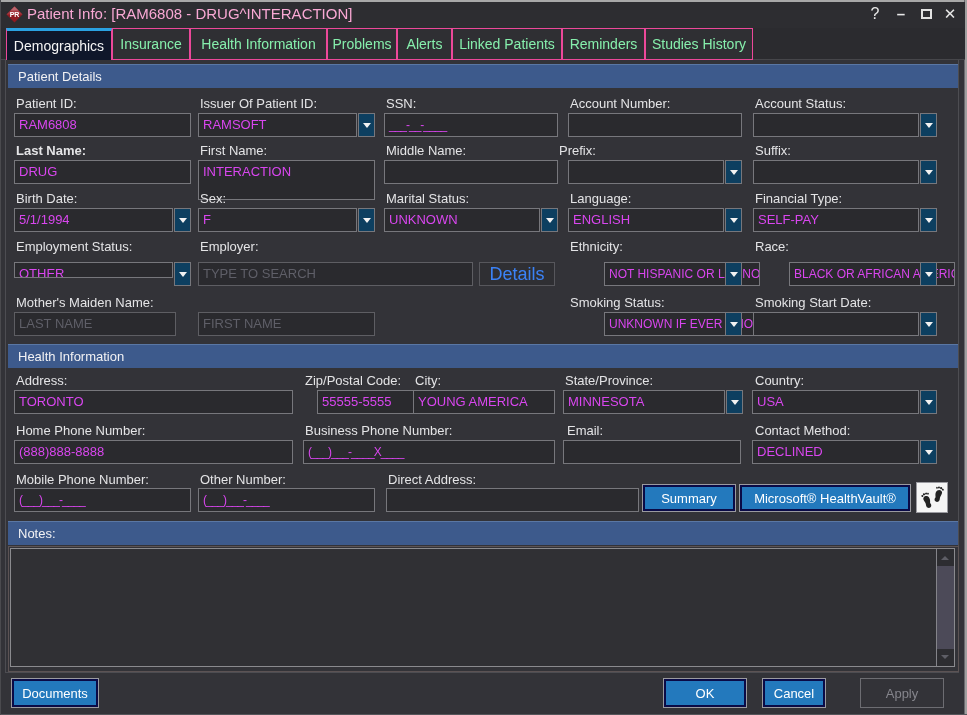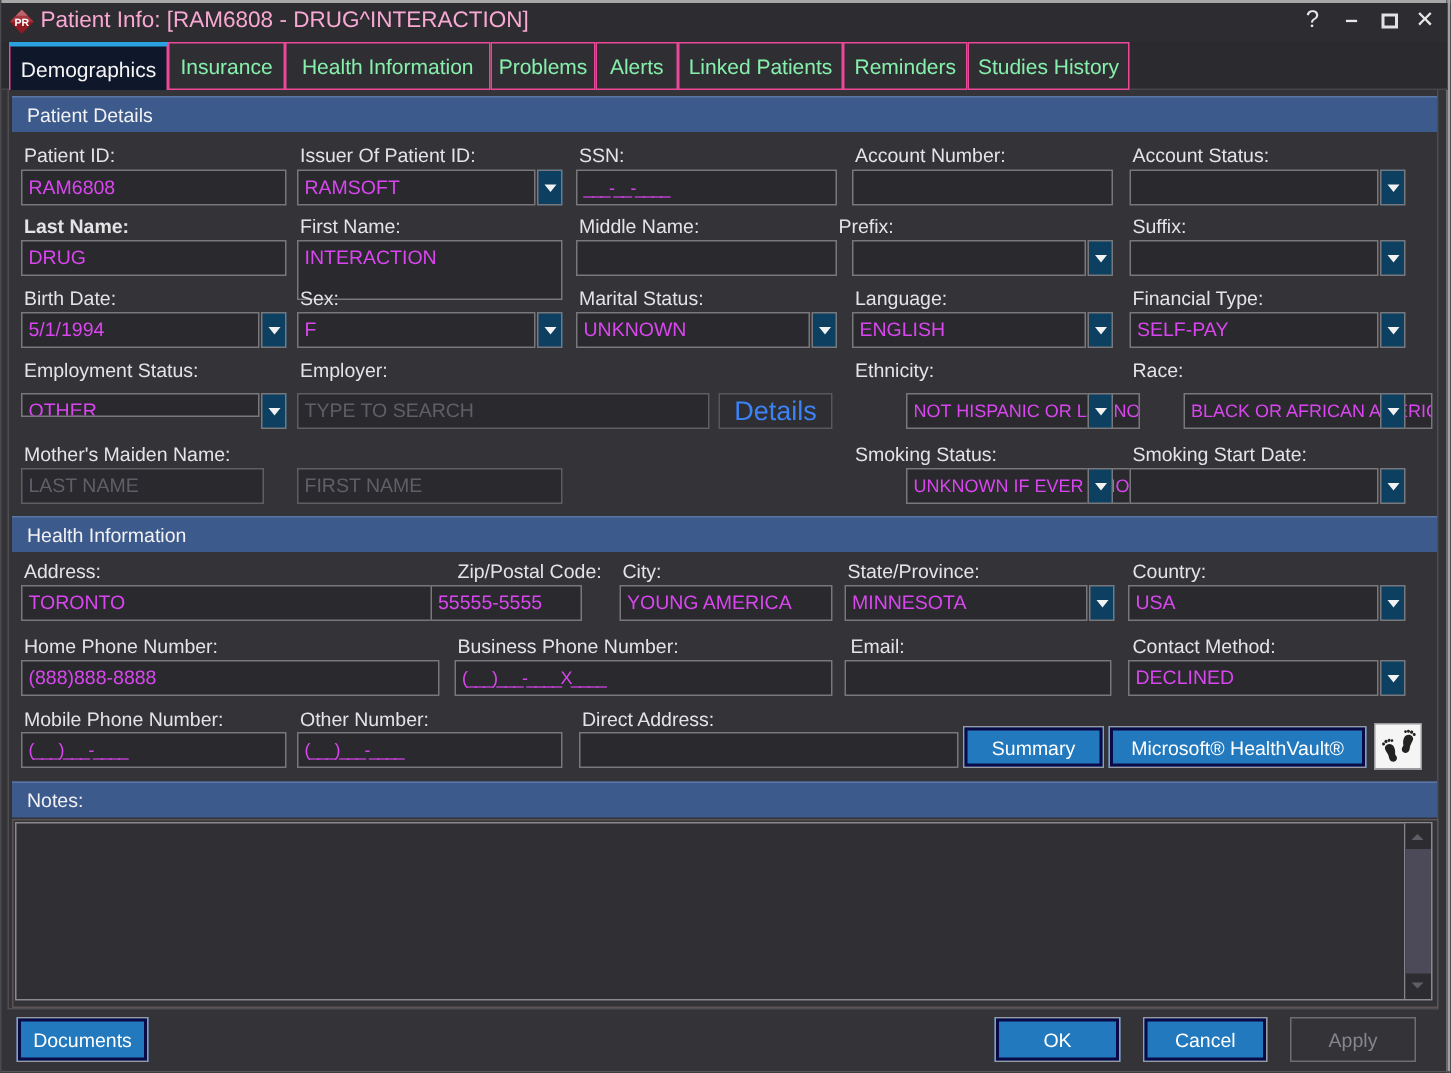--- a/index.html
+++ b/index.html
@@ -140,21 +140,21 @@
   </div>
 <div class="lbl" style="left:755px;top:295px;">Smoking Start Date:</div>
 <div class="inp" style="left:753px;top:312px;width:166px;height:24px;"></div>
 <div class="cbtn" style="left:920px;top:312px;width:17px;height:24px;">
     <span class="tri"></span>
   </div>
 <div class="hdr" style="left:8px;top:344px;width:950px;height:24px;">Health Information</div>
 <div class="lbl" style="left:16px;top:373px;">Address:</div>
 <div class="inp" style="left:14px;top:390px;width:279px;height:24px;">TORONTO</div>
 <div class="lbl" style="left:305px;top:373px;">Zip/Postal Code:</div>
-<div class="inp" style="left:287px;top:390px;width:101px;height:24px;">55555-5555</div>
+<div class="inp" style="left:317px;top:390px;width:101px;height:24px;">55555-5555</div>
 <div class="lbl" style="left:415px;top:373px;">City:</div>
 <div class="inp" style="left:413px;top:390px;width:142px;height:24px;">YOUNG AMERICA</div>
 <div class="lbl" style="left:565px;top:373px;">State/Province:</div>
 <div class="inp" style="left:563px;top:390px;width:162px;height:24px;">MINNESOTA</div>
 <div class="cbtn" style="left:726px;top:390px;width:17px;height:24px;">
     <span class="tri"></span>
   </div>
 <div class="lbl" style="left:755px;top:373px;">Country:</div>
 <div class="inp" style="left:752px;top:390px;width:167px;height:24px;">USA</div>
 <div class="cbtn" style="left:920px;top:390px;width:17px;height:24px;">
@@ -209,15 +209,15 @@
 <div style="position:absolute;left:937px;top:549px;width:17px;height:117px;background:#2d2d31;"></div>
 <div style="position:absolute;left:941px;top:556px;width:0;height:0;border-left:4px solid transparent;border-right:4px solid transparent;border-bottom:4px solid #5e5e66;"></div>
 <div style="position:absolute;left:941px;top:655px;width:0;height:0;border-left:4px solid transparent;border-right:4px solid transparent;border-top:4px solid #5e5e66;"></div>
 <div style="position:absolute;left:937px;top:566px;width:17px;height:83px;background:#4c4a58;"></div>
 <div class="bbtn" style="left:11px;top:678px;width:88px;height:30px;">
     <div class="bbtn-in">Documents</div>
   </div>
 <div class="bbtn" style="left:663px;top:678px;width:84px;height:30px;">
     <div class="bbtn-in">OK</div>
   </div>
-<div class="bbtn" style="left:762px;top:678px;width:83px;height:30px;">
+<div class="bbtn" style="left:762px;top:678px;width:64px;height:30px;">
     <div class="bbtn-in">Cancel</div>
   </div>
 <div style="position:absolute;left:860px;top:678px;width:84px;height:30px;border:1px solid #6d6d72;color:#85858c;font-size:13px;display:flex;align-items:center;justify-content:center;">Apply</div>
 </body></html>

